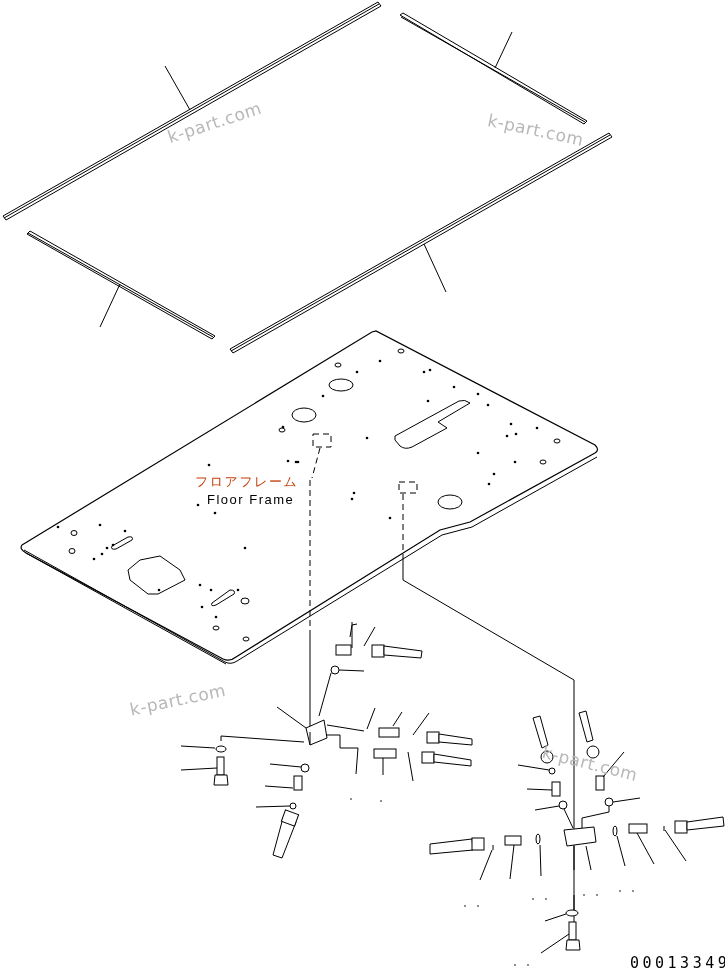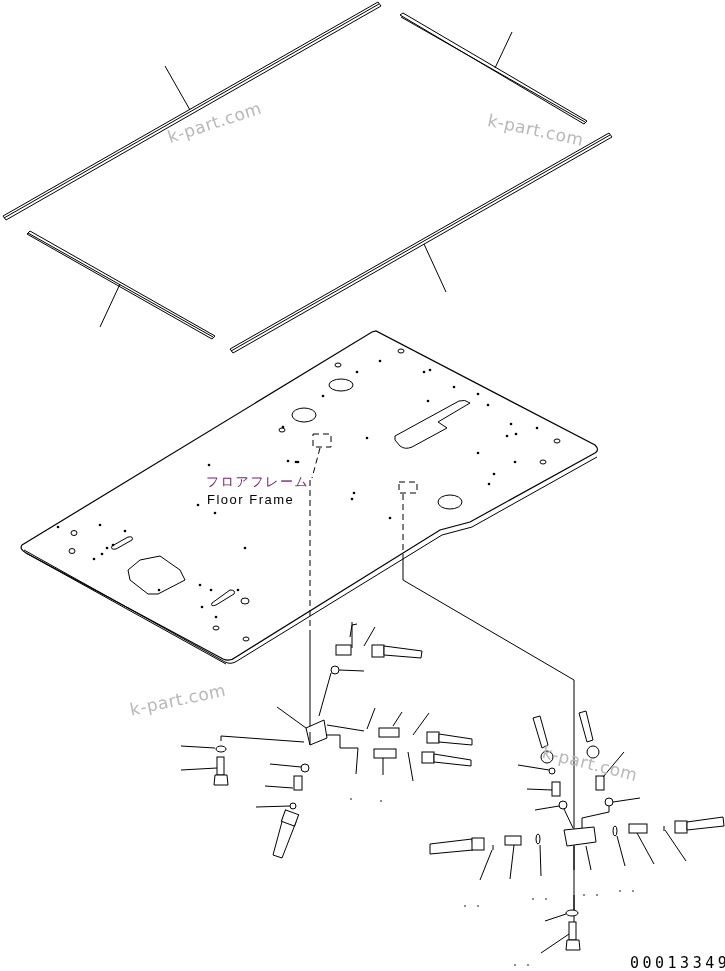--- a/index.html
+++ b/index.html
@@ -4,21 +4,21 @@
 <style>
   html, body { margin: 0; padding: 0; background: #ffffff; }
   body { width: 725px; height: 971px; position: relative; overflow: hidden; font-family: "DejaVu Sans Mono", monospace; }
   #diagram { position: absolute; left: 0; top: 0; width: 725px; height: 971px; }
   .ln { stroke: #000; stroke-width: 1; fill: none; }
   .ln2 { stroke: #000; stroke-width: 1.2; fill: none; }
   .dash { stroke: #000; stroke-width: 1; fill: none; stroke-dasharray: 6 4; }
   .fillw { fill: #fff; stroke: #000; stroke-width: 1; }
   .dot { fill: #000; }
   .wm { position: absolute; color: #b8b8b8; font-family: "DejaVu Sans", sans-serif; font-size: 17px; letter-spacing: 0.5px; white-space: nowrap; transform-origin: left top; }
-  .label-jp { position: absolute; left: 206px; top: 473px; font-family: "DejaVu Sans Mono", monospace; font-size: 13px; letter-spacing: 1.5px; color: #701a75; white-space: nowrap; }
+  .label-jp { position: absolute; left: 195px; top: 473px; font-family: "DejaVu Sans Mono", monospace; font-size: 13px; letter-spacing: 1.5px; color: #c2410c; white-space: nowrap; }
   .label-en { position: absolute; left: 207px; top: 492px; font-family: Liberation Sans, sans-serif; font-size: 13px; letter-spacing: 1.5px; color: #000; white-space: nowrap; }
   .drawing-no { position: absolute; left: 630px; top: 954px; font-family: "DejaVu Sans Mono", monospace; font-size: 15px; letter-spacing: 3.5px; color: #000; white-space: nowrap; }
 </style>
 </head>
 <body>
 
 <svg id="diagram" viewBox="0 0 725 971" xmlns="http://www.w3.org/2000/svg">
 
   <g>
     <polygon class="ln" points="3,216 378,2 381,6 6,220"></polygon>

